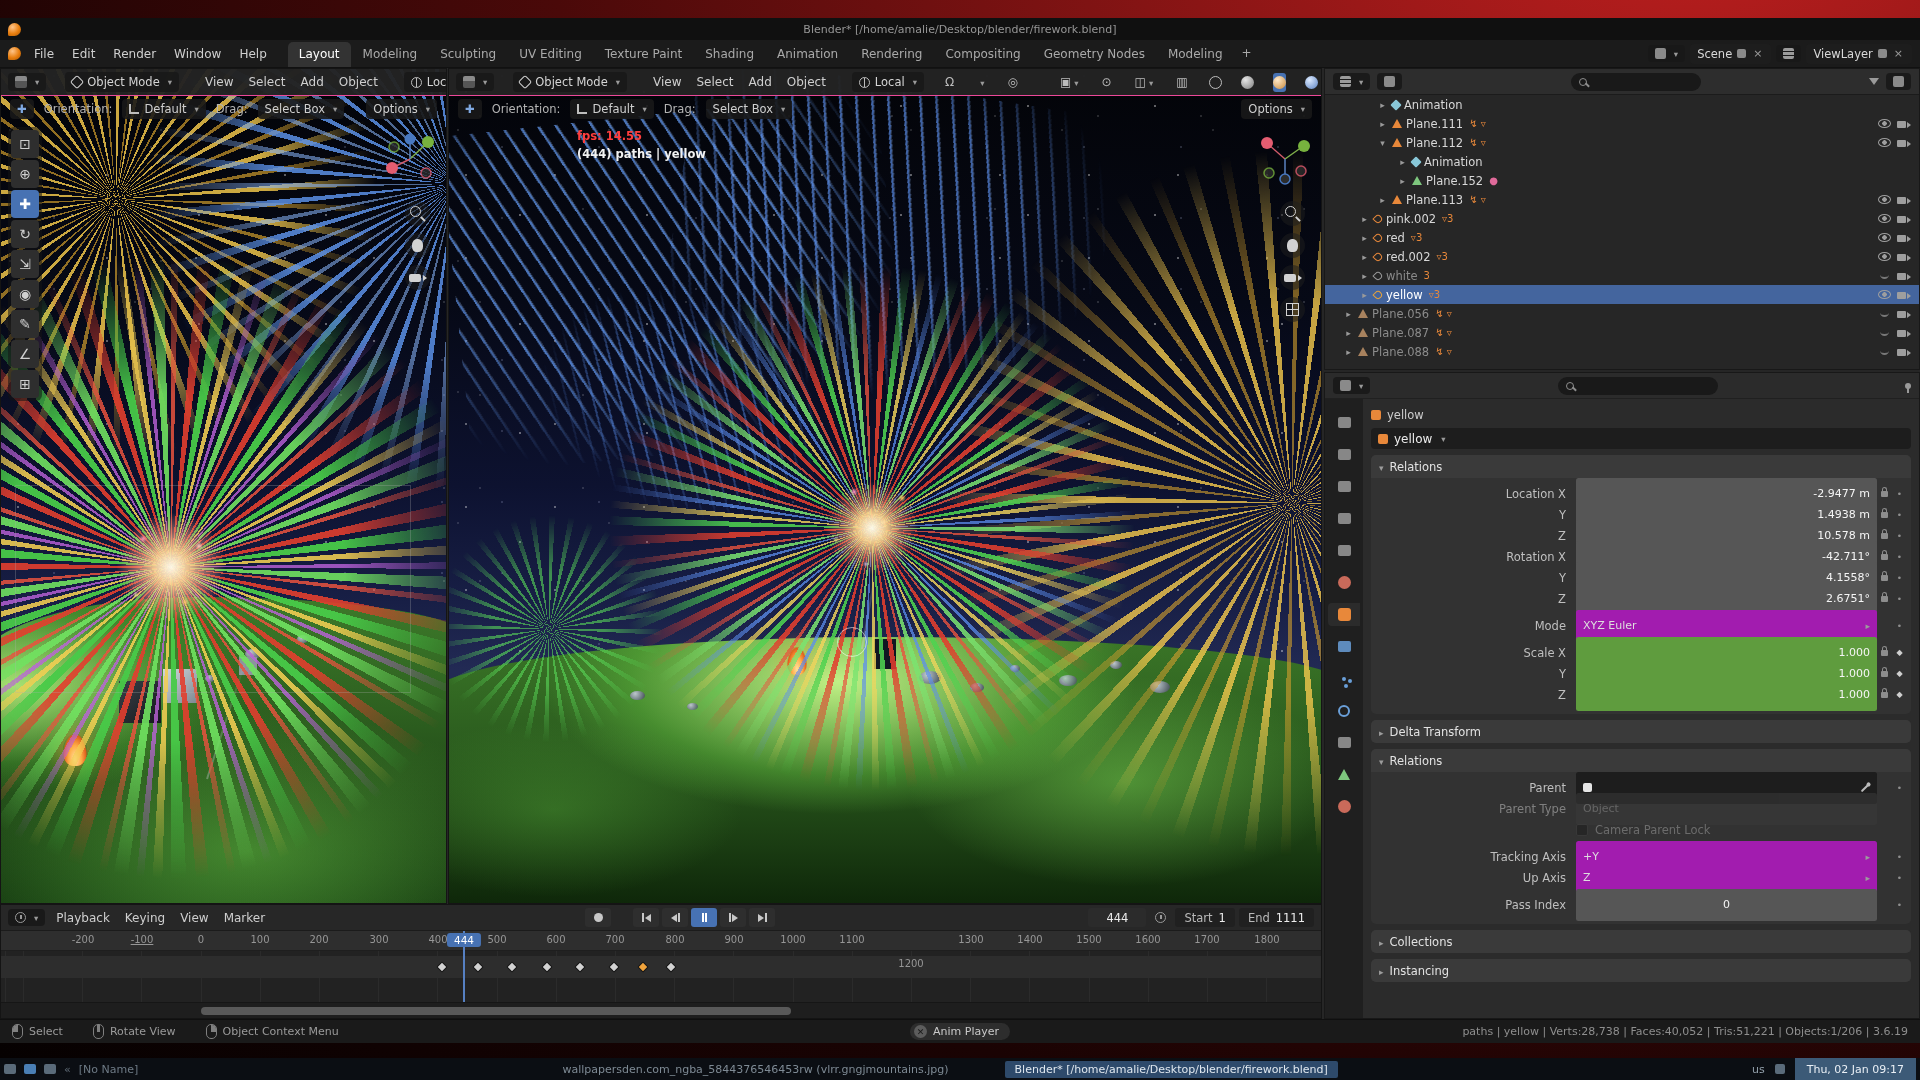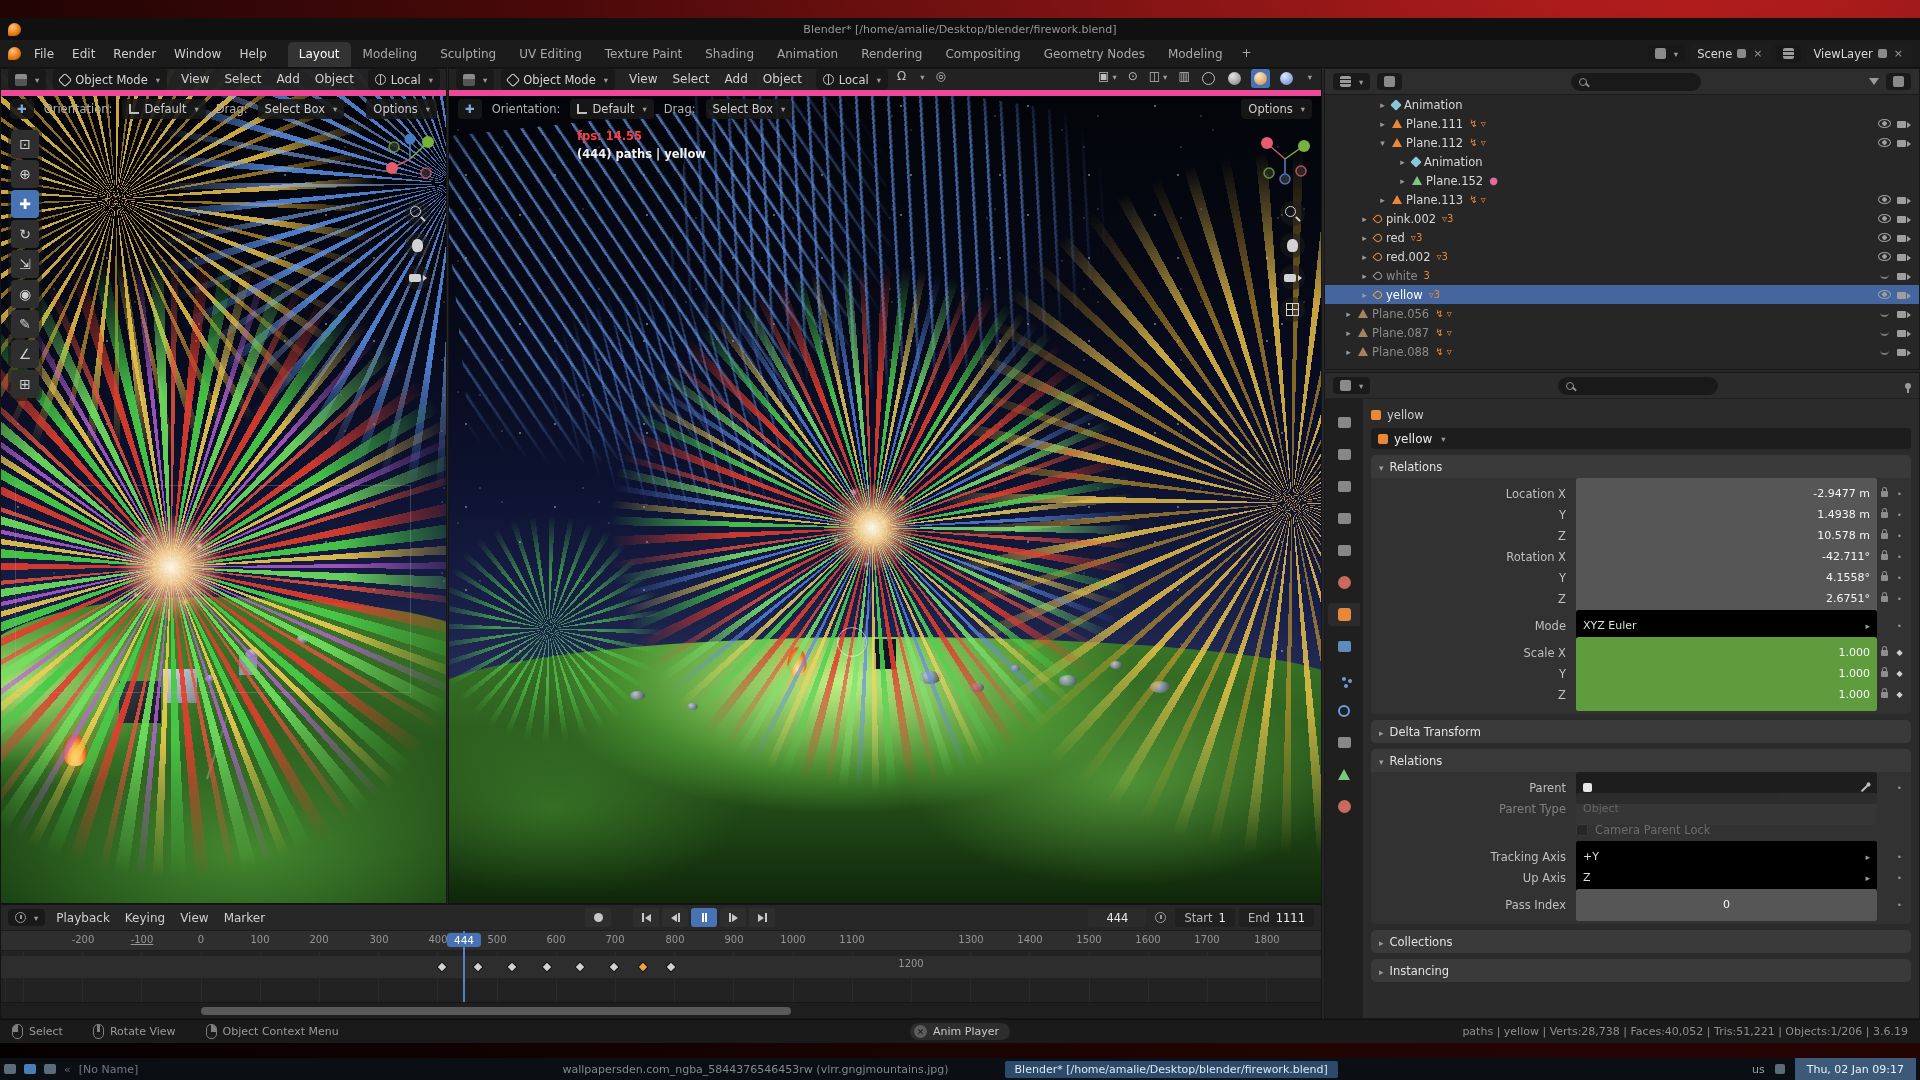--- a/index.html
+++ b/index.html
@@ -84,21 +84,21 @@
  -webkit-mask:radial-gradient(circle,#000 0 30%,transparent 62%);mask:radial-gradient(circle,#000 0 30%,transparent 62%)}
 .fanlines{position:absolute;filter:blur(.4px)}
 .fan1{left:6px;top:44px;width:440px;height:340px;transform:rotate(-6deg);background:repeating-linear-gradient(62deg,transparent 0 7px,rgba(104,162,255,.7) 7px 9px,rgba(165,202,255,.3) 9px 10px,transparent 10px 15px);-webkit-mask:radial-gradient(ellipse at 38% 35%,#000 0 42%,transparent 74%);mask:radial-gradient(ellipse at 38% 35%,#000 0 42%,transparent 74%)}
 .fan2{left:225px;top:16px;width:430px;height:310px;transform:rotate(9deg);background:repeating-linear-gradient(78deg,transparent 0 8px,rgba(96,150,248,.65) 8px 10px,rgba(150,190,255,.28) 10px 11px,transparent 11px 16px);-webkit-mask:radial-gradient(ellipse at 45% 40%,#000 0 40%,transparent 72%);mask:radial-gradient(ellipse at 45% 40%,#000 0 40%,transparent 72%)}
 .fan3{left:86px;top:225px;width:300px;height:220px;transform:rotate(24deg);background:repeating-linear-gradient(52deg,transparent 0 6px,rgba(88,140,235,.5) 6px 8px,transparent 8px 13px);-webkit-mask:radial-gradient(ellipse,#000 0 40%,transparent 70%);mask:radial-gradient(ellipse,#000 0 40%,transparent 70%)}
 .regionbox{position:absolute;left:14px;top:416px;width:396px;height:208px;border:1px solid rgba(175,175,175,.28)}
 .emptycirc{position:absolute;width:30px;height:30px;border:1px solid rgba(255,255,255,.55);border-radius:50%}
 .fpsline{position:absolute;left:128px;top:60px;font-size:11.5px;color:#ff3d3d;font-weight:bold}
 .infoline{position:absolute;left:128px;top:78px;font-size:11.5px;color:#f2f2f2;font-weight:bold}
 
-.vph{position:absolute;left:0;right:0;top:0;height:27px;background:rgba(35,35,35,.96);display:flex;gap:7px;padding:0 7px;border-bottom:6px solid #ec4899;font-size:11.5px;color:#d5d5d5;overflow:hidden;white-space:nowrap}
+.vph{position:absolute;left:0;right:0;top:0;height:27px;background:rgba(35,35,35,.96);display:flex;align-items:center;gap:19px;padding:0 7px;border-bottom:1px solid #ec4899;font-size:11.5px;color:#d5d5d5;overflow:hidden;white-space:nowrap}
 .chip{display:inline-flex;align-items:center;gap:5px;background:rgba(24,24,24,.9);border-radius:4px;padding:3px 7px}
 .dd::after{content:"▾";font-size:8.5px;color:#9a9a9a;margin-left:3px}
 .vmenu{padding:3px 7px}
 .vpmenus{display:flex;gap:1px}
 .edicon{width:12px;height:12px;border-radius:2px;background:linear-gradient(#8a8a8a 0 5px,#555 5px 12px)}
 .modeicon{width:10px;height:10px;border:1.5px solid #cfcfcf;border-radius:2px;transform:rotate(45deg)}
 .globe{width:11px;height:11px;border-radius:50%;border:1.5px solid #bdbdbd;background:linear-gradient(90deg,transparent 0 4px,#bdbdbd 4px 5px,transparent 5px)}
 .hicon{color:#bdbdbd;font-size:12px;padding:0 2px}
 .hsp{flex:1}
 .schip{width:19px;height:19px;display:flex;align-items:center;justify-content:center;border-radius:3px}
@@ -173,21 +173,21 @@
 .panel{background:#323232;border-radius:5px;margin-top:6px}
 .phead{height:23px;display:flex;align-items:center;gap:6px;padding:0 8px;font-size:11.5px;color:#e2e2e2;background:#3a3a3a;border-radius:5px}
 .panel.open .phead{border-radius:5px 5px 0 0}
 .caret::before{content:"▸";font-size:9px;color:#9c9c9c}
 .open>.phead>.caret::before{content:"▾"}
 .prows{padding:6px 4px 8px 0}
 .prow{display:flex;align-items:center;height:19px;margin-bottom:2px}
 .plab{width:205px;text-align:right;padding-right:10px;color:#bfbfbf;font-size:11.5px;flex:none}
 .pfield{flex:1;height:32px;background:#565656;border-radius:2.5px;display:flex;align-items:center;justify-content:flex-end;padding:0 7px;font-size:11px;color:#f5f5f5}
 .pfield.green{background:#5f9c3e}
-.pfield.dropdown{background:#000000;justify-content:space-between;color:#dedede}
+.pfield.dropdown{background:#a21caf;justify-content:space-between;color:#dedede}
 .pfield.dim{background:#3a3a3a;color:#8f8f8f;justify-content:flex-start}
 .pfield.objf{background:#1d1d1d;justify-content:space-between}
 .pfield.center{justify-content:center}
 .pdeco{width:15px;display:flex;align-items:center;justify-content:center;color:#8f8f8f;font-size:9px;flex:none}
 .lock{width:7px;height:6px;background:#8d8d8d;border-radius:1px;position:relative}
 .lock::before{content:"";position:absolute;left:1px;top:-4px;width:3px;height:3px;border:1px solid #8d8d8d;border-bottom:none;border-radius:2.5px 2.5px 0 0}
 .deco-dot::before{content:"•";color:#8f8f8f}
 .deco-dia::before{content:"◆";font-size:8px;color:#cfcfcf}
 .cbox{width:12px;height:12px;background:#1d1d1d;border:1px solid #3e3e3e;border-radius:2px;margin-right:7px}
 .dimrow{opacity:.55}

